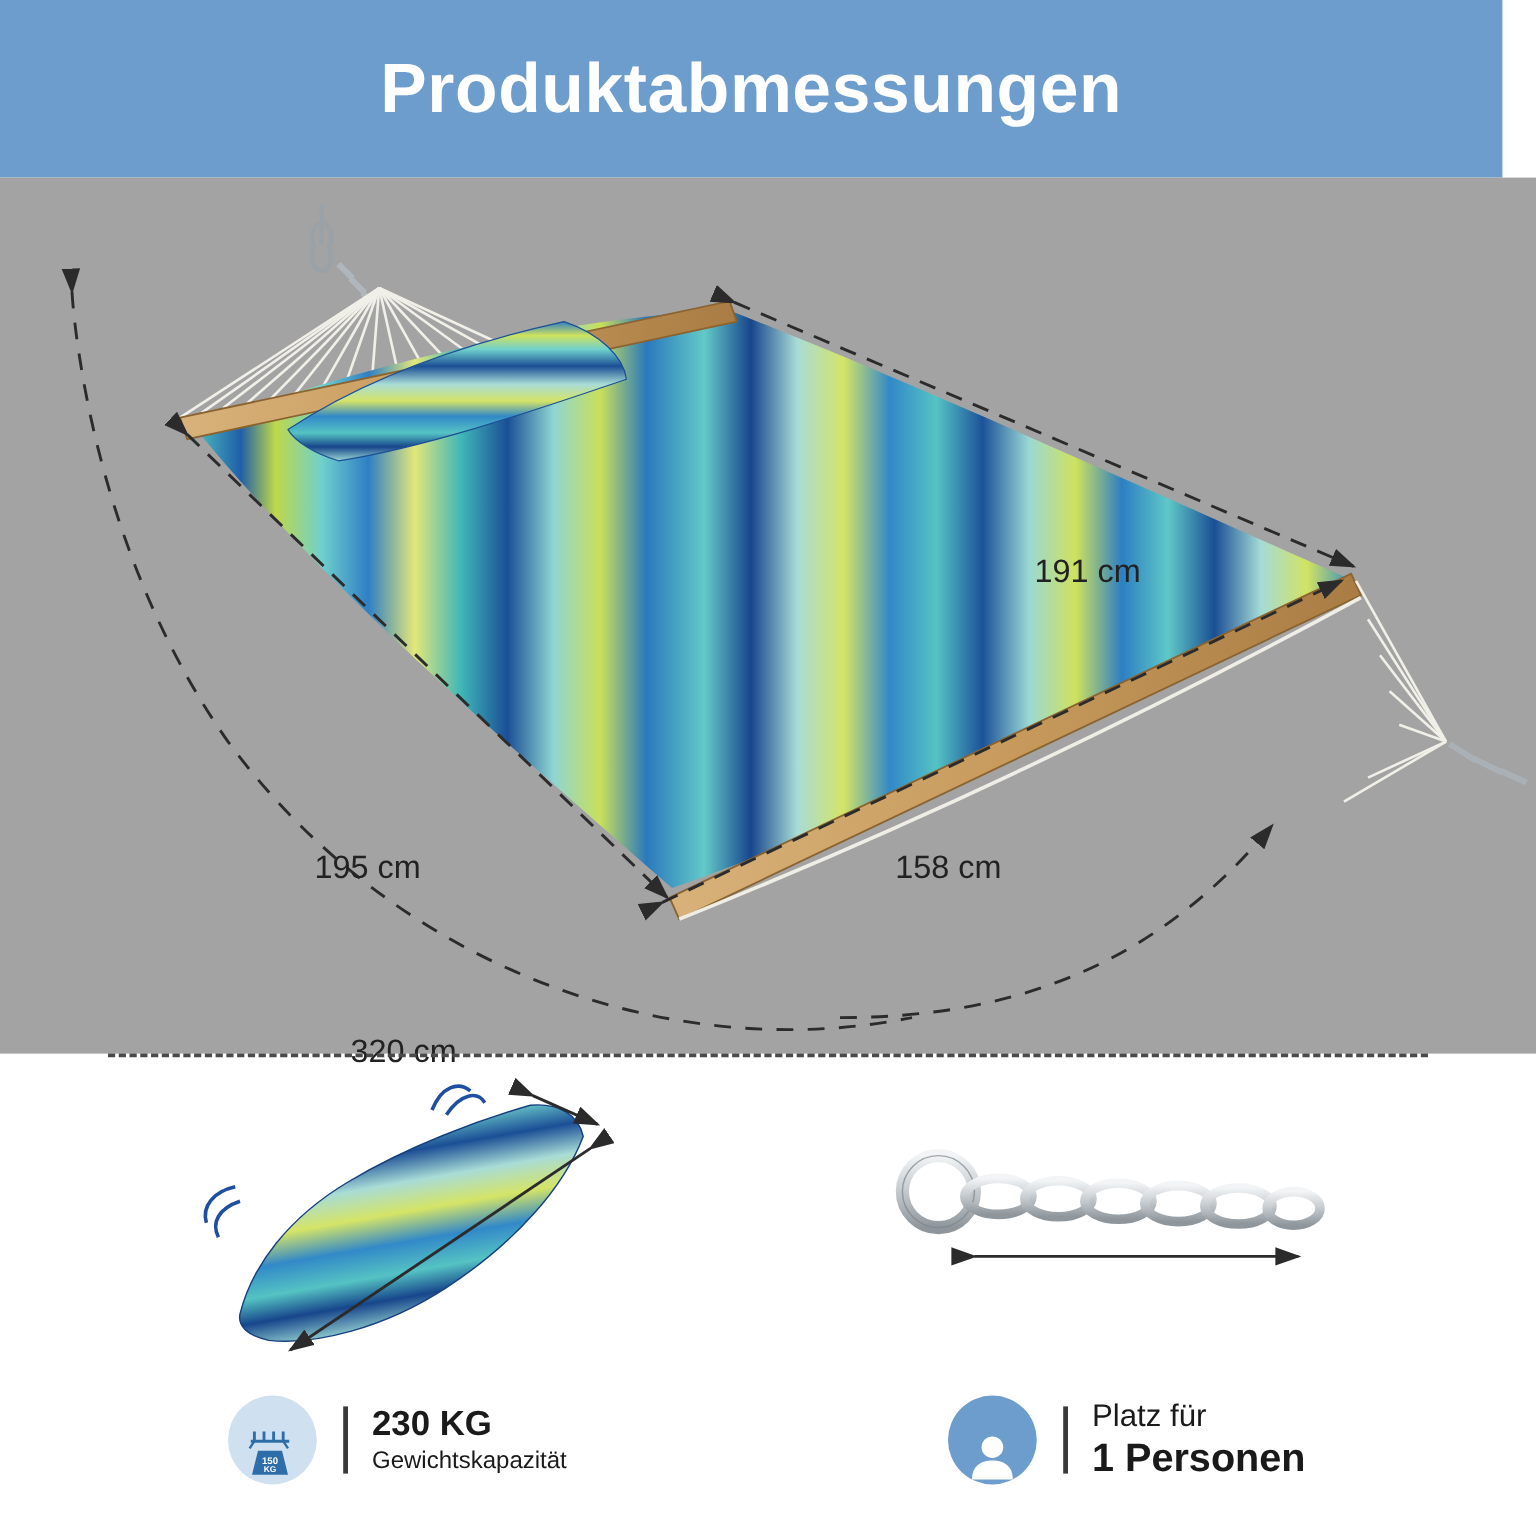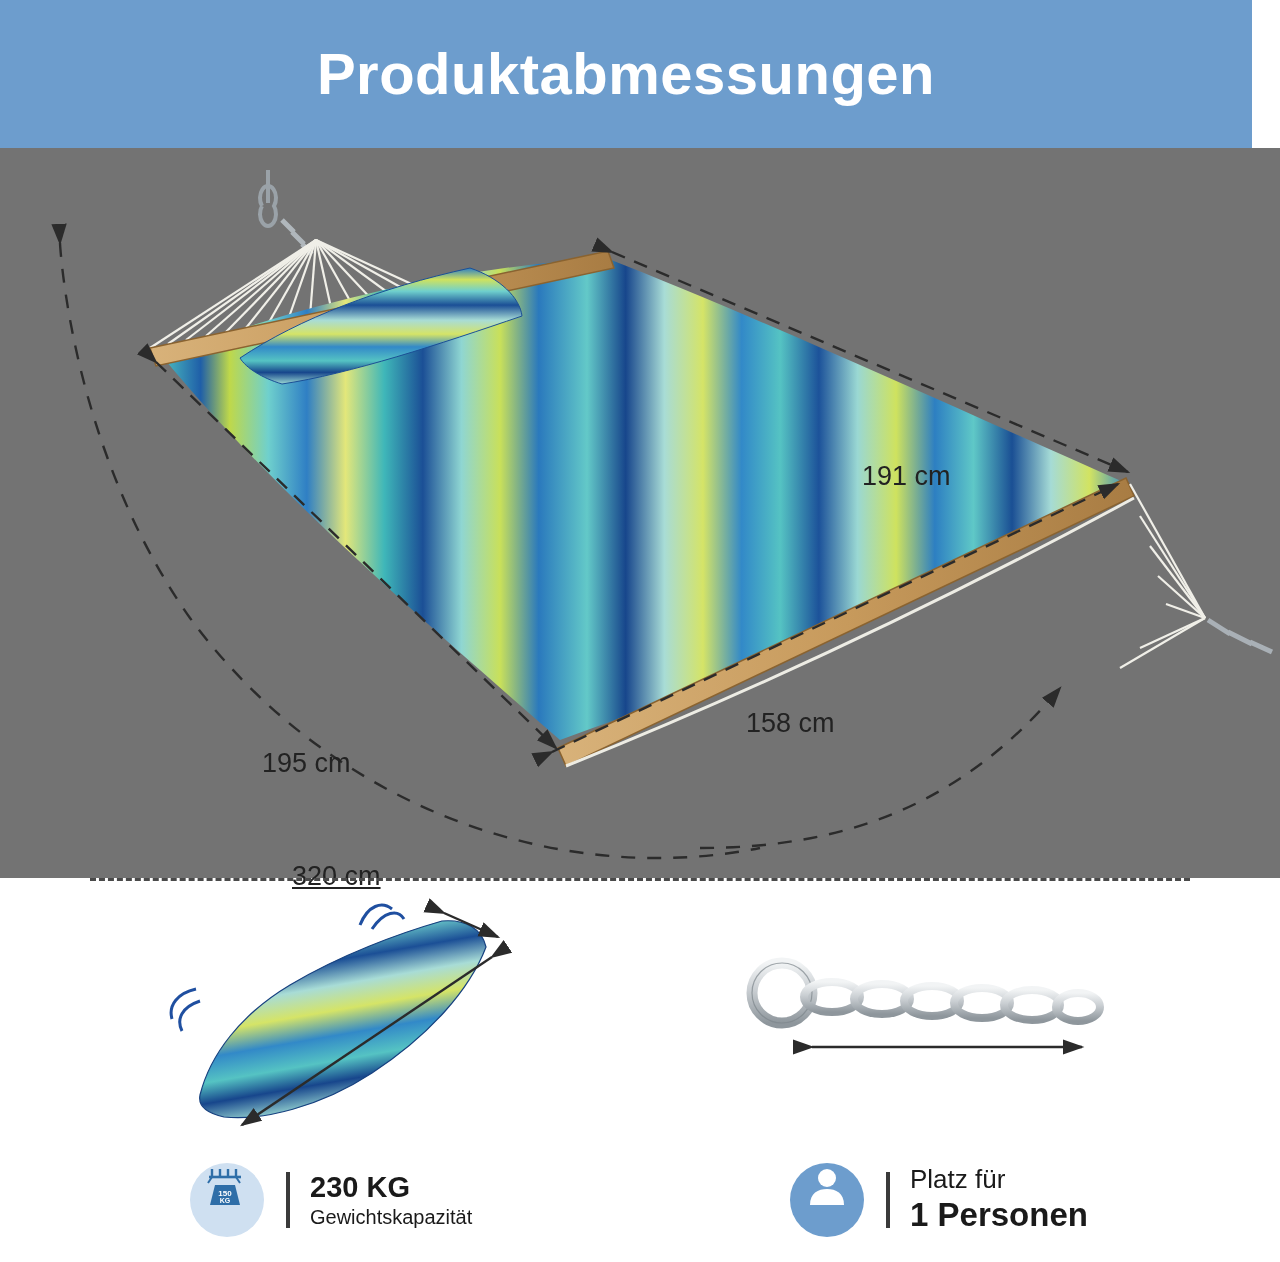--- a/index.html
+++ b/index.html
@@ -23,35 +23,35 @@
     font-size:58px;
     font-weight:bold;
     letter-spacing:0.5px;
     line-height:1;
     text-align:center;
   }
 
   
   .main-area{
     position:absolute;left:0;top:148px;width:1280px;height:730px;
-    background:#737373;
+    background:#a3a3a3;
   }
   .svg-layer{position:absolute;left:0;top:0;width:100%;height:100%;}
 
   .dim-label{
     position:absolute;
     font-size:27px;
     color:#222;
     font-family:"Liberation Sans", sans-serif;
     white-space:nowrap;
   }
   .lbl-191{left:862px;top:313px;}
   .lbl-141{left:746px;top:560px;}
-  .lbl-195{left:262px;top:560px;margin-top:40px;}
-  .lbl-320{left:292px;top:713px;text-decoration:underline;}
+  .lbl-195{left:262px;top:560px;}
+  .lbl-320{left:292px;top:713px;}
 
   
   .divider{
     position:absolute;left:90px;top:878px;width:1100px;height:0;
     border-top:3px dashed #4a4a4a;
   }
 
   
   .lower{
     position:absolute;left:0;top:885px;width:1280px;height:280px;
@@ -63,21 +63,21 @@
   }
   .spec{
     position:absolute;display:flex;align-items:center;
   }
   .spec-weight{left:190px;top:8px;}
   .spec-person{left:790px;top:8px;}
 
   .spec-circle{
     width:74px;height:74px;border-radius:50%;
     background:#cfe0f1;
-    display:flex;align-items:flex-start;justify-content:center;
+    display:flex;align-items:flex-end;justify-content:center;
     flex:0 0 auto;
   }
   .spec-circle.solid{background:#6d9dcd;}
   .spec-divider{
     width:4px;height:56px;background:#3a3a3a;margin:0 20px 0 22px;flex:0 0 auto;
   }
   .spec-text{display:flex;flex-direction:column;justify-content:center;}
   .spec-line1{font-size:29px;font-weight:bold;color:#1a1a1a;line-height:1.15;}
   .spec-line2{font-size:20px;color:#1a1a1a;line-height:1.2;}
   .spec-line1.small{font-size:26px;font-weight:normal;}

